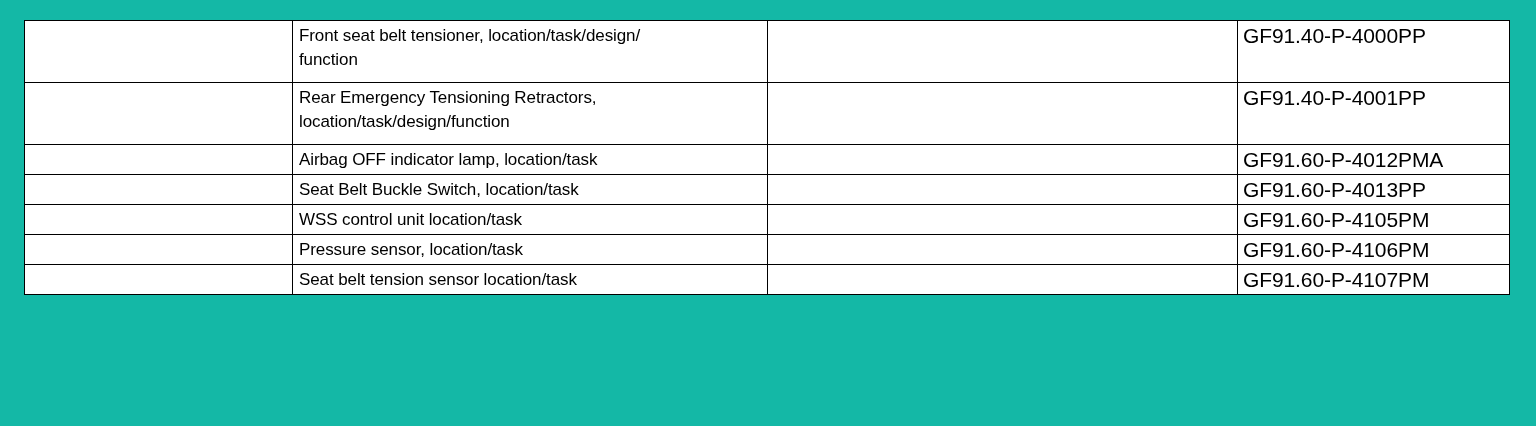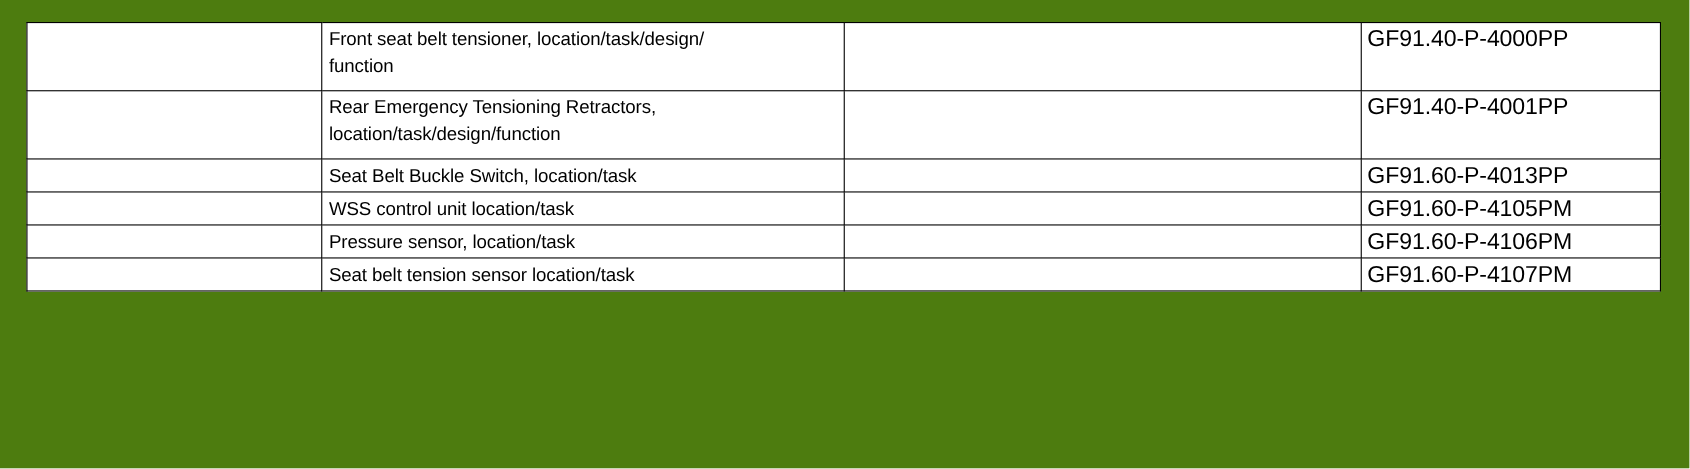--- a/index.html
+++ b/index.html
@@ -11,21 +11,21 @@
     width: 1536px;
     height: 426px;
     font-family: "Liberation Sans", sans-serif;
     color: #000000;
     overflow: hidden;
   }
   .page {
     position: relative;
     width: 1536px;
     height: 426px;
-    background: #4d7c0f;
+    background: #14b8a6;
   }
   table.doc-table {
     position: absolute;
     left: 24px;
     top: 20px;
     width: 1485px;
     border-collapse: collapse;
     table-layout: fixed;
     background: #ffffff;
   }
@@ -103,20 +103,34 @@
           </td>
           <td>
             <div class="cell-doc">GF91.40-P-4001PP</div>
           </td>
         </tr>
         <tr class="short">
           <td>
             <span class="cell-empty cell-text"></span>
           </td>
           <td>
+            <div class="cell-text">Airbag OFF indicator lamp, location/task</div>
+          </td>
+          <td>
+            <span class="cell-empty cell-text"></span>
+          </td>
+          <td>
+            <div class="cell-doc">GF91.60-P-4012PMA</div>
+          </td>
+        </tr>
+        <tr class="short">
+          <td>
+            <span class="cell-empty cell-text"></span>
+          </td>
+          <td>
             <div class="cell-text">Seat Belt Buckle Switch, location/task</div>
           </td>
           <td>
             <span class="cell-empty cell-text"></span>
           </td>
           <td>
             <div class="cell-doc">GF91.60-P-4013PP</div>
           </td>
         </tr>
         <tr class="short">

